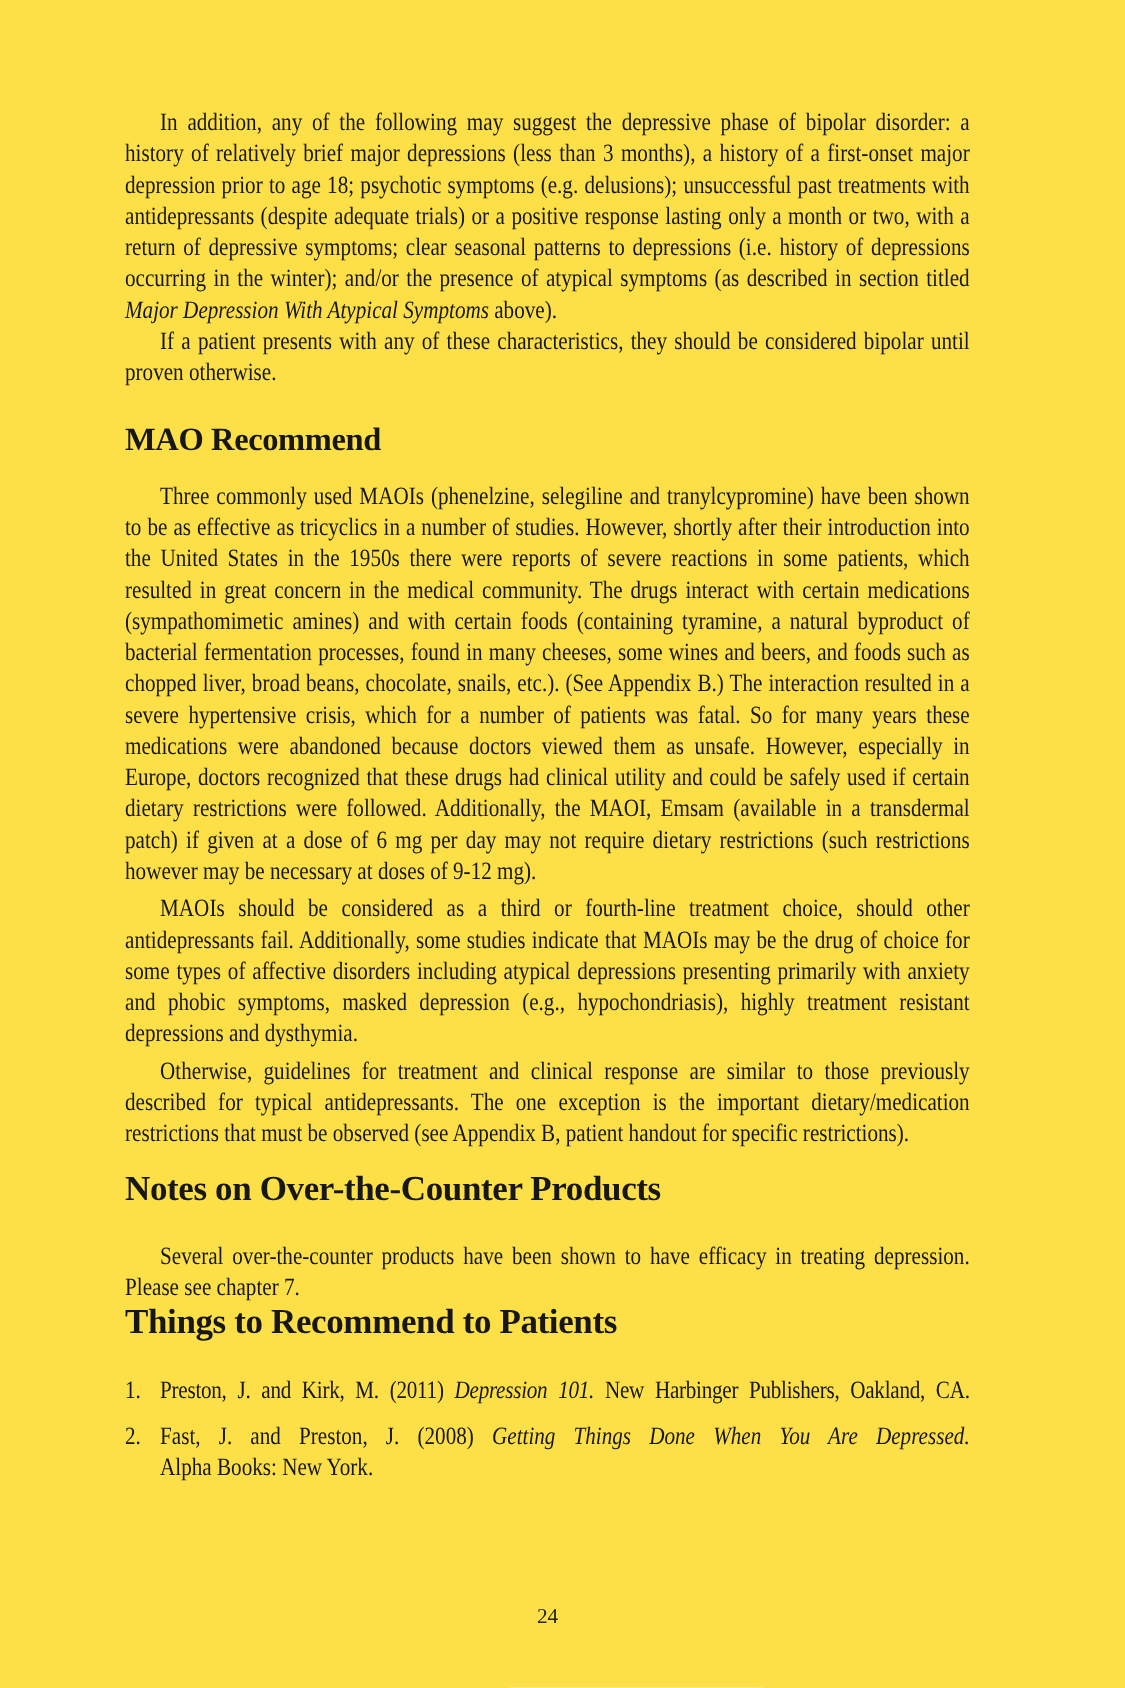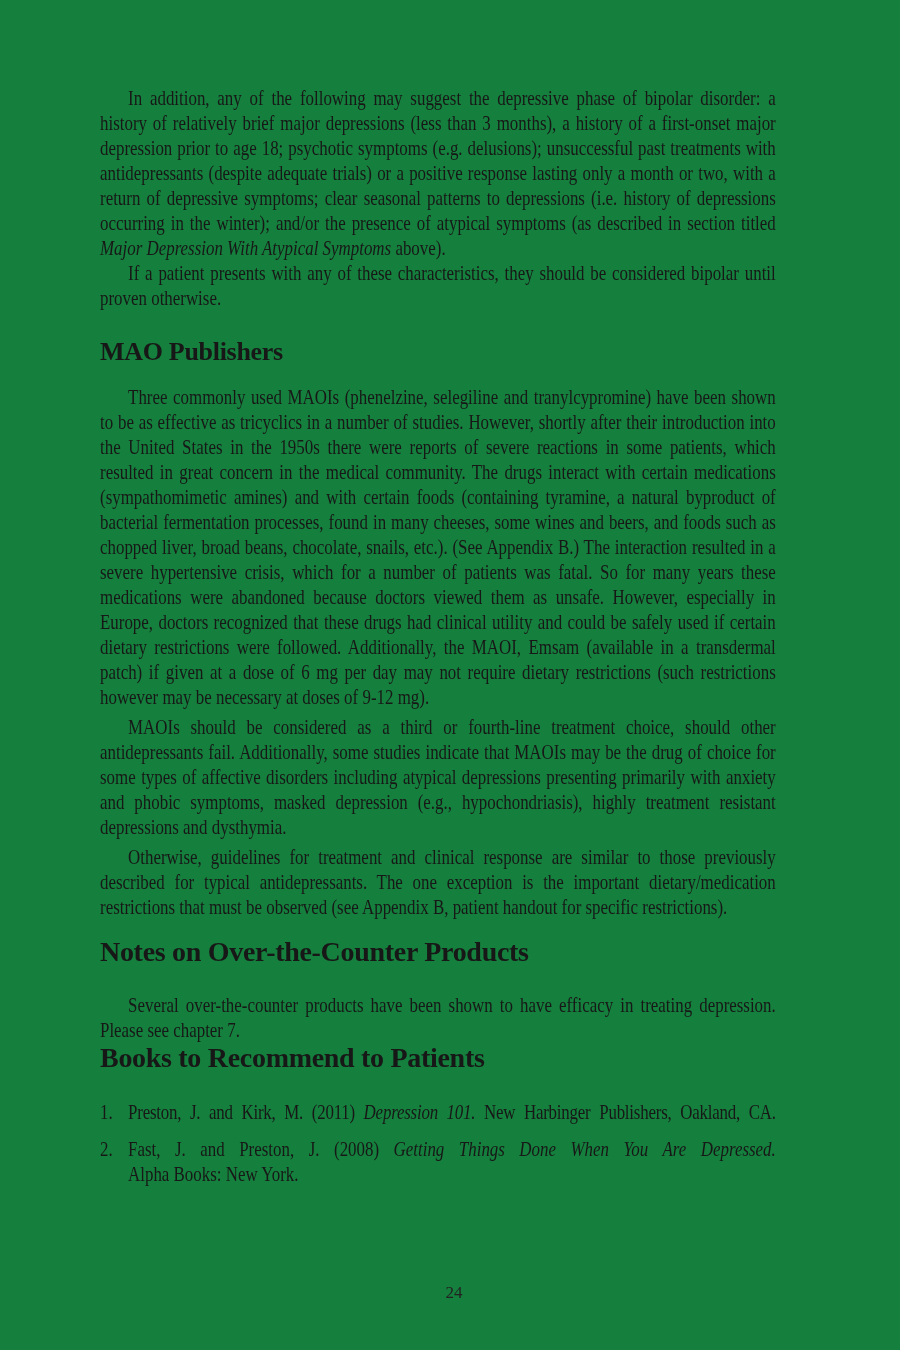--- a/index.html
+++ b/index.html
@@ -5,21 +5,21 @@
   html, body { margin: 0; padding: 0; }
   body {
     width: 900px; height: 1350px;
     background: #ffffff;
     font-family: "Liberation Serif", "DejaVu Serif", serif;
     color: #171717;
   }
   .page {
     position: relative;
     width: 900px; height: 1350px;
-    background: #15803d;
+    background: #fde047;
     overflow: hidden;
   }
   .content {
     position: absolute;
     left: 100px; top: 86px;
     width: 795px;
   }
   
   .para {
     width: 795px;
@@ -62,52 +62,52 @@
   .book-line {
     text-align: justify;
     text-align-last: justify;
     white-space: nowrap;
   }
   .book-line.wrapless { letter-spacing: -0.25px; }
   .book-tail { text-align: left; }
   .book-tail:empty { display: none; }
   .page-number {
     position: absolute;
-    left: 116px; top: 1282px;
+    left: 100px; top: 1282px;
     width: 676px;
     text-align: center;
     font-size: 17px;
     line-height: 22px;
     color: #222;
   }
   i { font-style: italic; }
 </style>
 </head>
 <body>
 
 <div class="page">
   <div class="content">
 
     <p class="para"><span>In addition, any of the following may suggest the depressive phase of bipolar disorder: a history of relatively brief major depressions (less than 3 months), a history of a first-onset major depression prior to age 18; psychotic symptoms (e.g. delusions); unsuccessful past treatments with antidepressants (despite adequate trials) or a positive response lasting only a month or two, with a return of depressive symptoms; clear seasonal patterns to depressions (i.e. history of depressions occurring in the winter); and/or the presence of atypical symptoms (as described in section titled </span><i>Major Depression With Atypical Symptoms</i><span> above).</span></p>
 
     <p class="para">If a patient presents with any of these characteristics, they should be considered bipolar until proven otherwise.</p>
 
-    <h2 class="sect">MAO Publishers</h2>
+    <h2 class="sect">MAO Recommend</h2>
 
     <p class="para">Three commonly used MAOIs (phenelzine, selegiline and tranylcypromine) have been shown to be as effective as tricyclics in a number of studies. However, shortly after their introduction into the United States in the 1950s there were reports of severe reactions in some patients, which resulted in great concern in the medical community. The drugs interact with certain medications (sympathomimetic amines) and with certain foods (containing tyramine, a natural byproduct of bacterial fermentation processes, found in many cheeses, some wines and beers, and foods such as chopped liver, broad beans, chocolate, snails, etc.). (See Appendix B.) The interaction resulted in a severe hypertensive crisis, which for a number of patients was fatal. So for many years these medications were abandoned because doctors viewed them as unsafe. However, especially in Europe, doctors recognized that these drugs had clinical utility and could be safely used if certain dietary restrictions were followed. Additionally, the MAOI, Emsam (available in a transdermal patch) if given at a dose of 6 mg per day may not require dietary restrictions (such restrictions however may be necessary at doses of 9-12 mg).</p>
 
     <p class="para gap-s">MAOIs should be considered as a third or fourth-line treatment choice, should other antidepressants fail. Additionally, some studies indicate that MAOIs may be the drug of choice for some types of affective disorders including atypical depressions presenting primarily with anxiety and phobic symptoms, masked depression (e.g., hypochondriasis), highly treatment resistant depressions and dysthymia.</p>
 
     <p class="para gap-s">Otherwise, guidelines for treatment and clinical response are similar to those previously described for typical antidepressants. The one exception is the important dietary/medication restrictions that must be observed (see Appendix B, patient handout for specific restrictions).</p>
 
     <h2 class="sect-sm">Notes on Over-the-Counter Products</h2>
 
     <p class="para">Several over-the-counter products have been shown to have efficacy in treating depression. Please see chapter 7.</p>
 
-    <h2 class="sect-sm sect-books">Books to Recommend to Patients</h2>
+    <h2 class="sect-sm sect-books">Things to Recommend to Patients</h2>
 
     <div class="book-list">
 
       <div class="book-item">
         <span class="book-num">1.</span>
         <div class="book-body">
           <div class="book-line wrapless"><span>Preston, J. and Kirk, M. (2011) </span><i>Depression 101.</i><span> New Harbinger Publishers, Oakland, CA.</span></div>
 
         </div>
       </div>

